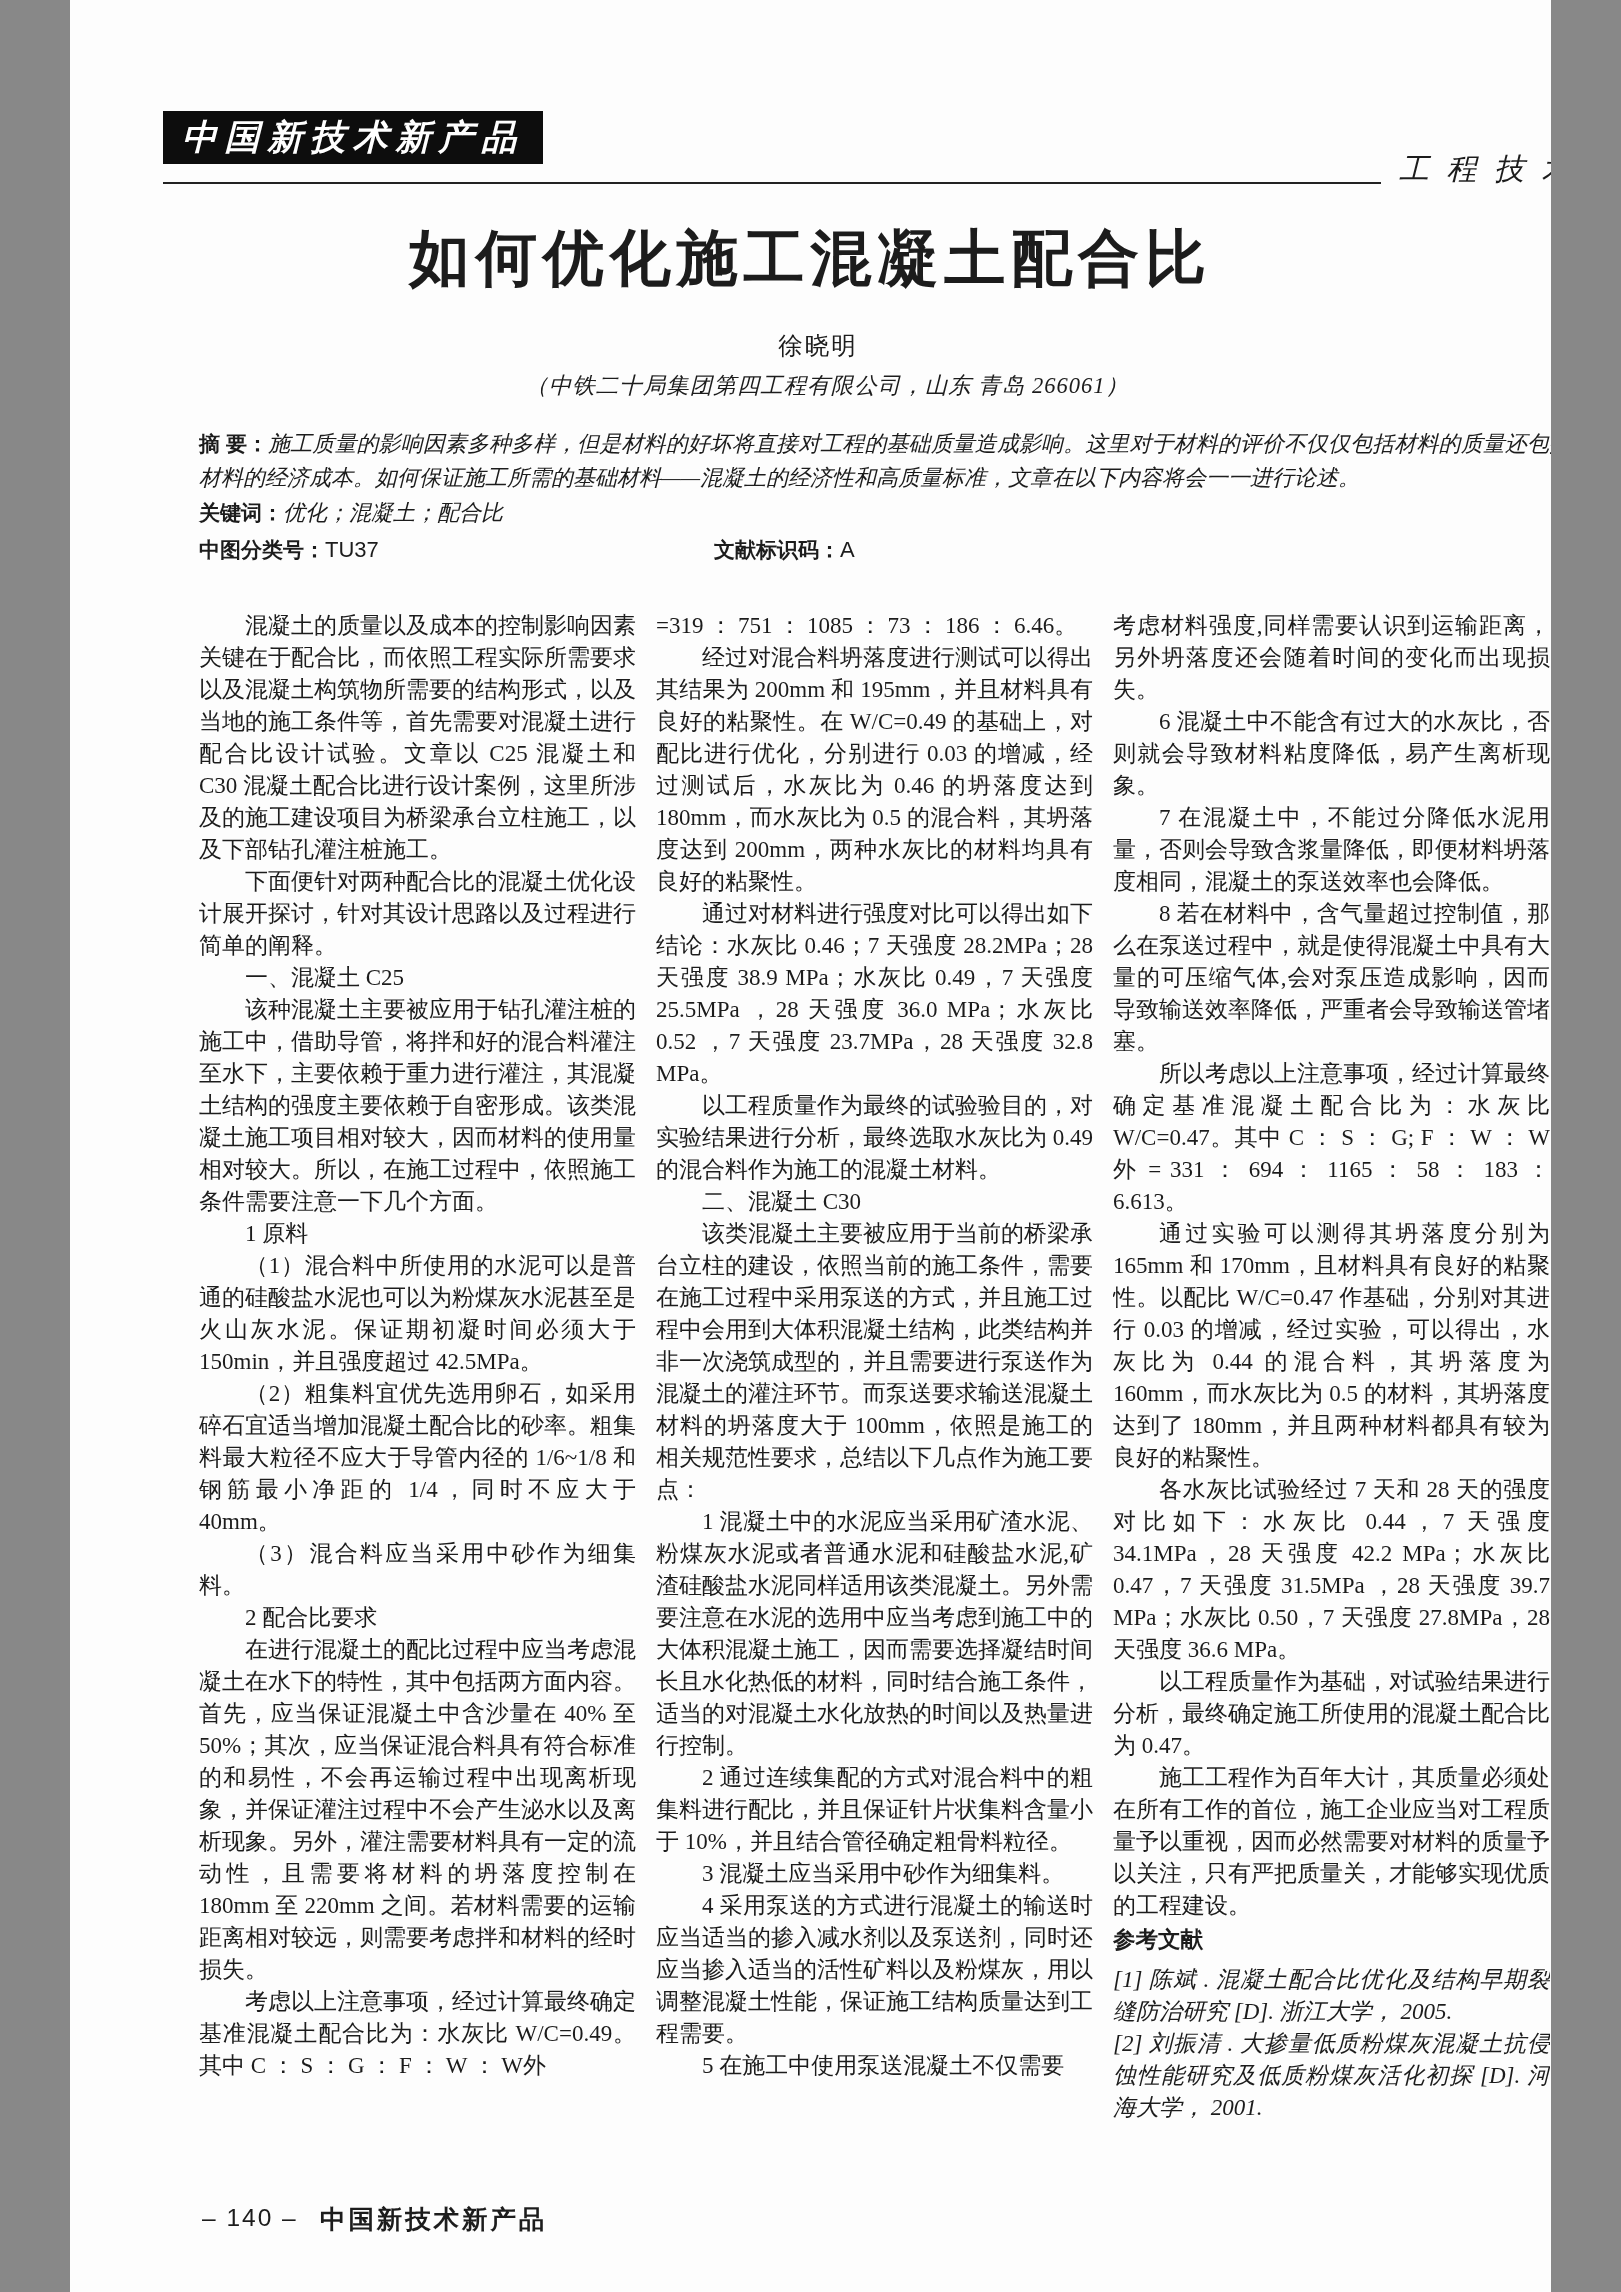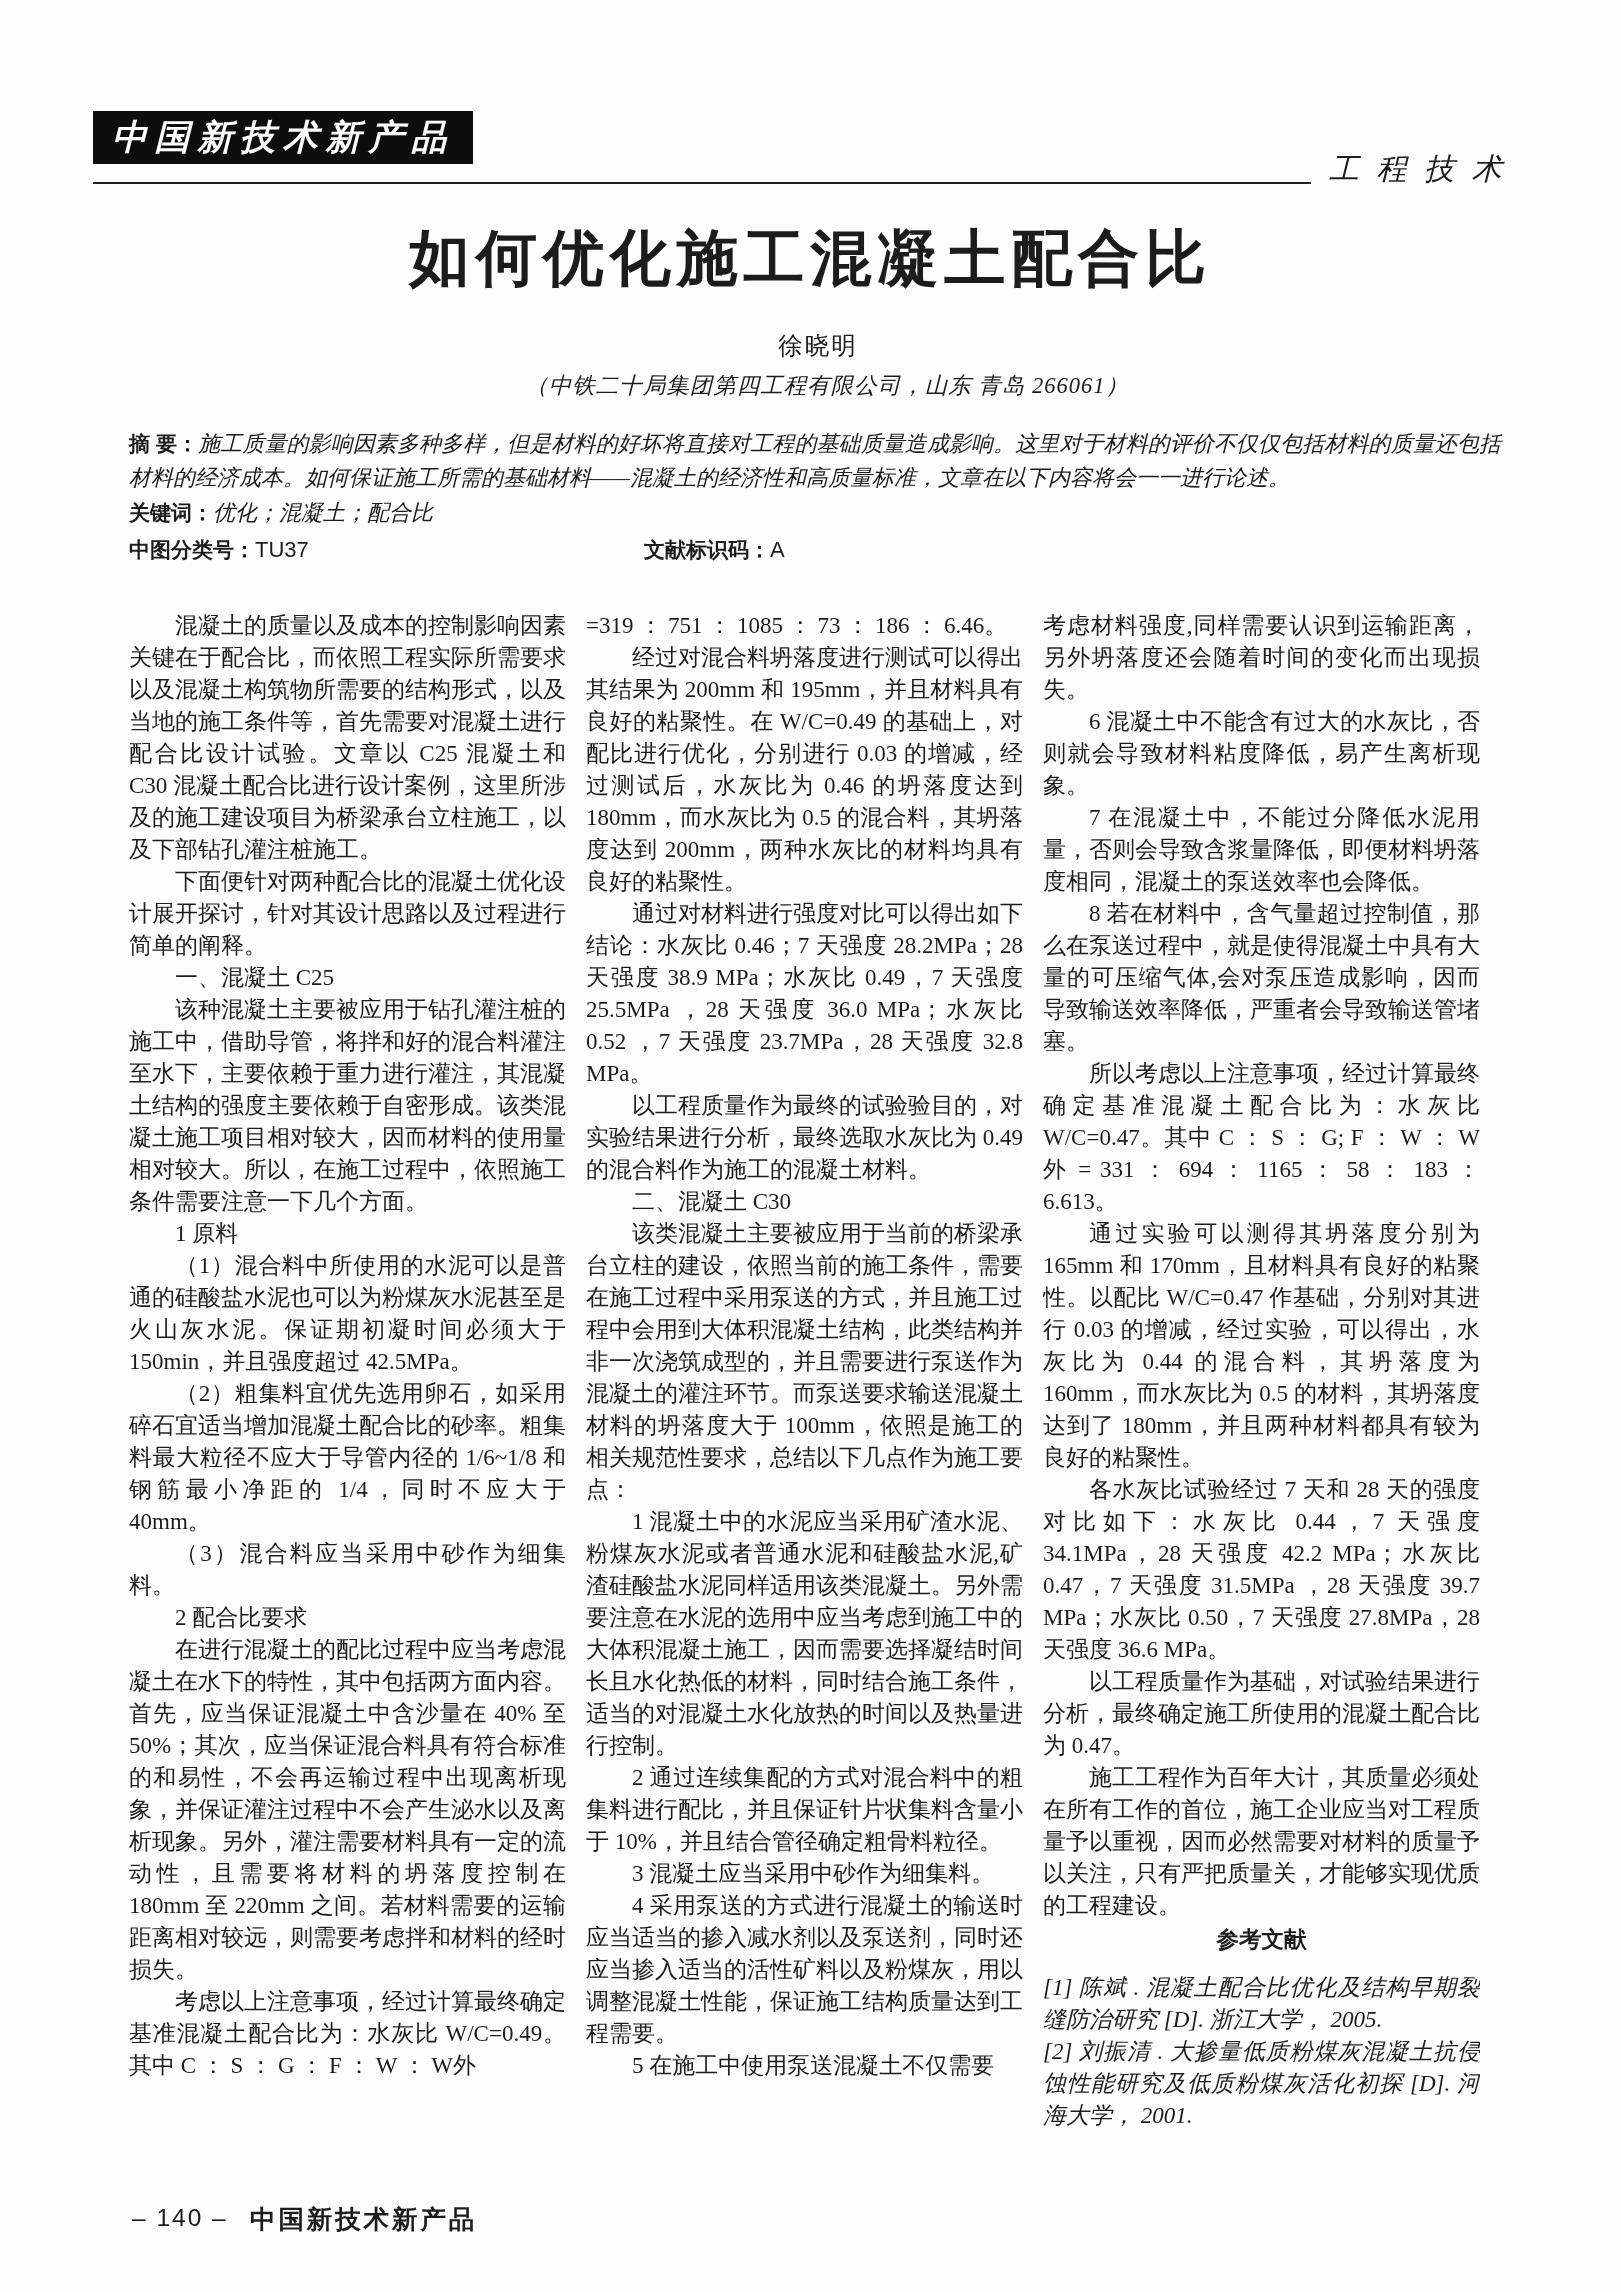--- a/index.html
+++ b/index.html
@@ -1,18 +1,18 @@
 <!DOCTYPE html>
 <html><head>
 <meta charset="utf-8">
 <style>
   html,body{margin:0;padding:0;background:#888;}
   .page{
     position:relative;
-    width:1621px;height:2293px;
+    width:1481px;height:2293px;
     margin:0 auto;
     background:#fdfdfd;
     color:#1c1c1c;
     font-family:"Liberation Serif","DejaVu Serif",serif;
     overflow:hidden;
   }
   
   .banner{
     position:absolute;left:93px;top:111px;width:380px;height:53px;
     background:#0d0d0d;color:#fff;
@@ -53,23 +53,23 @@
     display:flex;gap:20px;overflow:hidden;
   }
   .col{width:437px;overflow:hidden;}
   .col p{
     margin:0;font-size:23px;line-height:32px;
     text-align:justify;text-indent:2em;
   }
   .col p.cont{text-indent:0;}
   .col p.heading{text-indent:2em;}
   .col p.ref-head{
-    text-indent:0;text-align:center;font-weight:bold;
+    text-indent:0;text-align:left;font-weight:bold;
     font-family:"Liberation Sans","DejaVu Sans",sans-serif;font-size:22.5px;
-    margin:2px 0 16px 0;
+    margin:2px 0 8px 0;
   }
   .col p.ref{text-indent:0;font-style:italic;}
   
   .page-num{position:absolute;left:132px;top:2204px;font-size:24.5px;font-family:"Liberation Sans","DejaVu Sans",sans-serif;letter-spacing:2px;}
   .footer-journal{position:absolute;left:250px;top:2202px;font-size:25.5px;font-weight:bold;font-family:"Liberation Sans","DejaVu Sans",sans-serif;letter-spacing:2.9px;}
 </style>
 </head>
 <body>
 
 <div class="page">

